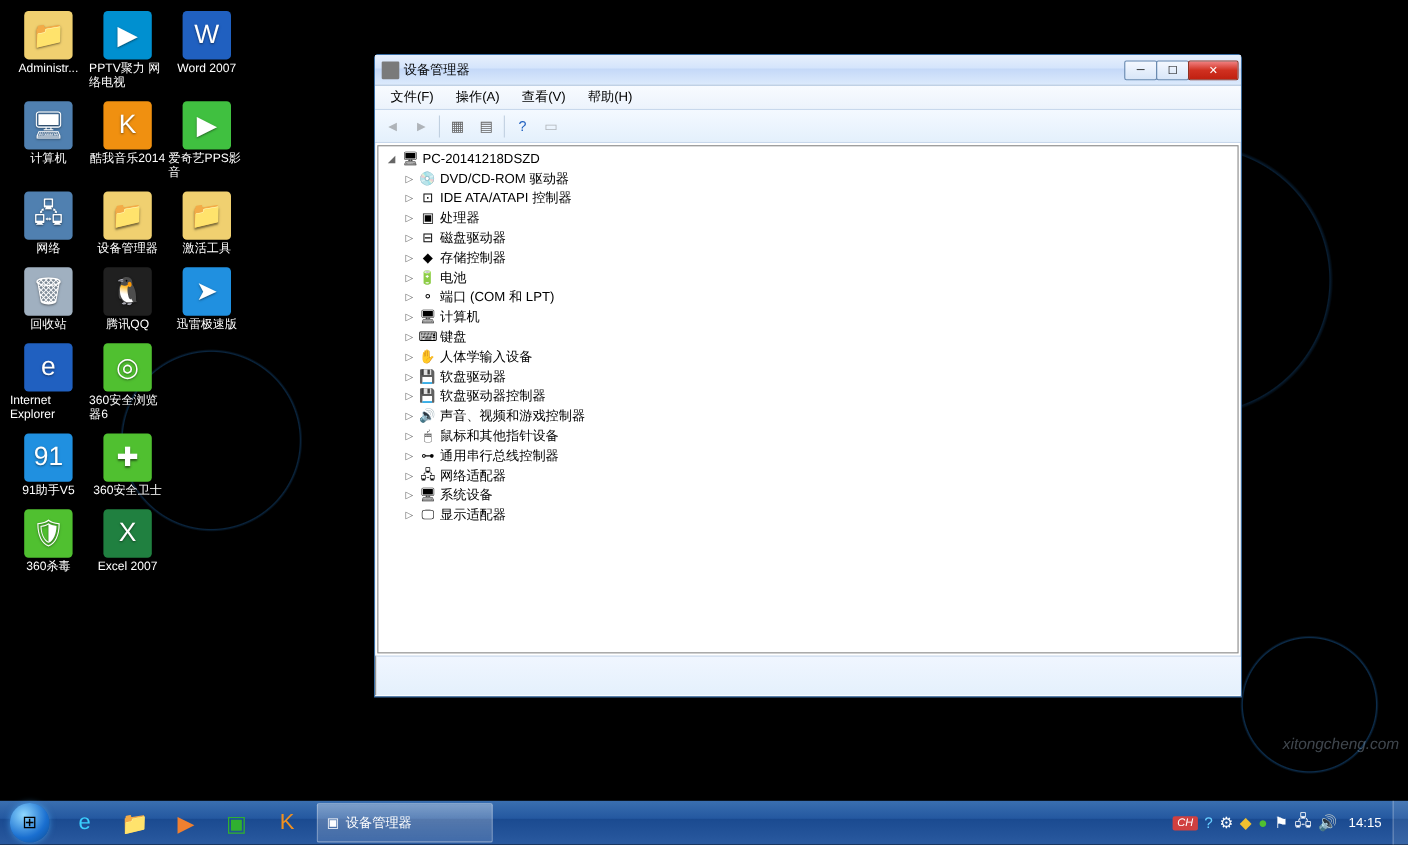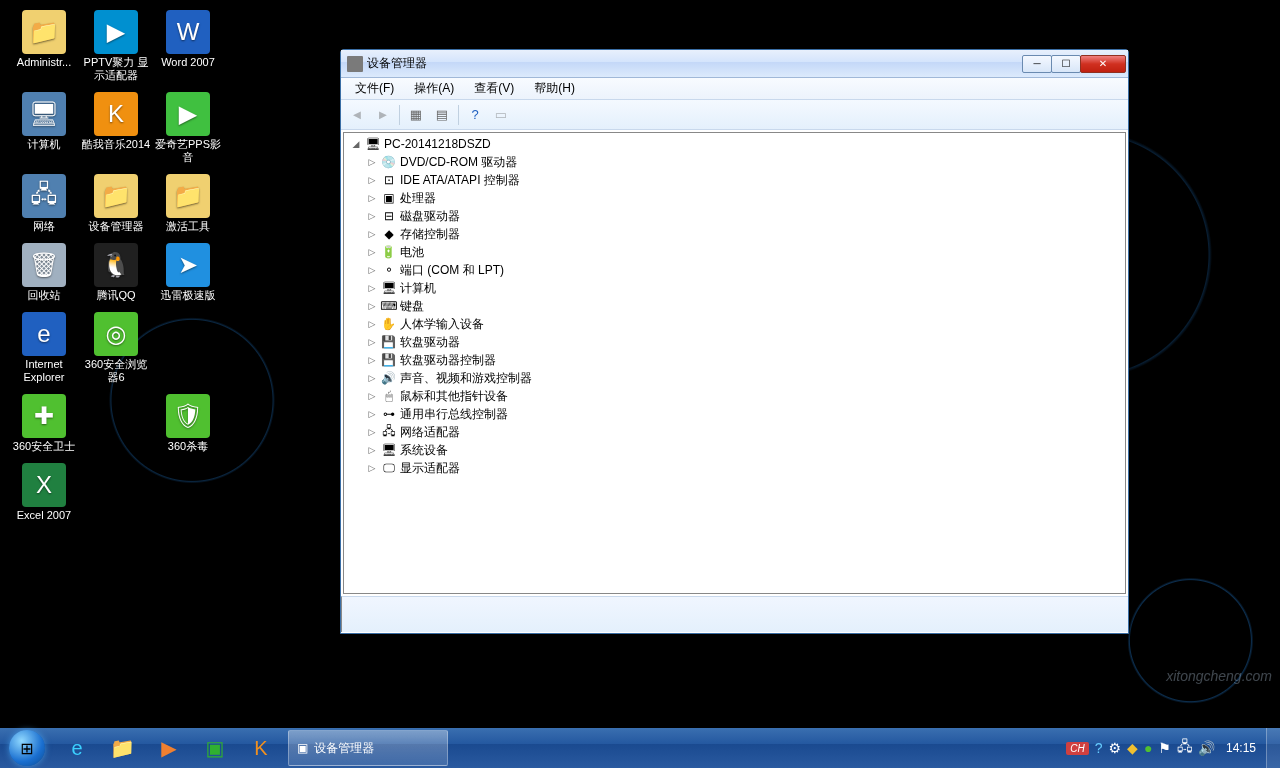--- a/index.html
+++ b/index.html
@@ -16,21 +16,21 @@
   background:
     radial-gradient(circle at 15% 55%, transparent 80px, rgba(40,150,255,.25) 81px, transparent 83px),
     radial-gradient(circle at 85% 35%, transparent 120px, rgba(40,150,255,.2) 121px, transparent 124px),
     radial-gradient(circle at 93% 88%, transparent 60px, rgba(40,150,255,.3) 61px, transparent 63px);
 }
 
 
 .icons { position: absolute; top: 10px; left: 8px; display: grid; grid-template-columns: repeat(3, 72px); gap: 10px 0; z-index: 1; }
 .icon { display: flex; flex-direction: column; align-items: center; width: 72px; cursor: pointer; }
 .icon .pic { width: 44px; height: 44px; border-radius: 4px; display:flex; align-items:center; justify-content:center; font-size:24px; color:#fff; text-shadow:0 1px 2px rgba(0,0,0,.5);}
-.icon .lbl { color: #fff; font-size: 11px; text-align: center; text-shadow: 1px 1px 2px #000; margin-top: 2px; line-height: 13px; max-width:70px; }
+.icon .lbl { color: #fff; font-size: 11px; text-align: left; text-shadow: 1px 1px 2px #000; margin-top: 2px; line-height: 13px; max-width:70px; }
 
 
 .window { position: absolute; left: 340px; top: 49px; width: 789px; height: 585px; background: #fff; border: 1px solid #3a6ea5; border-radius: 4px 4px 0 0; box-shadow: 0 0 12px rgba(0,0,0,.5); z-index: 10; }
 .titlebar { height: 28px; background: linear-gradient(#e8f0fc, #d4e4fc 45%, #c4d8f8 46%, #dceafc); display:flex; align-items:center; padding: 0 2px 0 6px; border-bottom:1px solid #a0b8d8;}
 .titlebar .ticon { width:16px; height:16px; background:#7a7a7a; border-radius:1px; margin-right:4px; display:inline-block;}
 .titlebar .ttext { font-size: 12px; color:#000; flex:1;}
 .winbtns { display:flex; gap:0;}
 .winbtn { width:30px; height:18px; border:1px solid #6a8ab0; background:linear-gradient(#f4f8ff,#d8e6f8); border-radius:2px; margin-left:-1px; display:flex; align-items:center; justify-content:center; font-size:10px; cursor:pointer;}
 .winbtn.close { width:46px; background:linear-gradient(#f08080,#d03020,#c02010); color:#fff; border-color:#903020;}
 
@@ -68,21 +68,21 @@
 <body>
 
 <div class="desktop">
   <div class="icons" id="desktop-icons">
       <div class="icon">
         <div class="pic" style="background:#f0d070">📁</div>
         <div class="lbl">Administr...</div>
       </div>
       <div class="icon">
         <div class="pic" style="background:#0090d0">▶</div>
-        <div class="lbl">PPTV聚力 显示适配器</div>
+        <div class="lbl">PPTV聚力 网络电视</div>
       </div>
       <div class="icon">
         <div class="pic" style="background:#2060c0">W</div>
         <div class="lbl">Word 2007</div>
       </div>
       <div class="icon">
         <div class="pic" style="background:#5080b0">🖥</div>
         <div class="lbl">计算机</div>
       </div>
       <div class="icon">
@@ -119,20 +119,24 @@
       </div>
       <div class="icon">
         <div class="pic" style="background:#2060c0">e</div>
         <div class="lbl">Internet Explorer</div>
       </div>
       <div class="icon">
         <div class="pic" style="background:#50c030">◎</div>
         <div class="lbl">360安全浏览器6</div>
       </div>
       <div style="visibility: hidden;"></div>
+      <div class="icon">
+        <div class="pic" style="background:#2090e0">91</div>
+        <div class="lbl">91助手V5</div>
+      </div>
       <div class="icon">
         <div class="pic" style="background:#50c030">✚</div>
         <div class="lbl">360安全卫士</div>
       </div>
       <div style="visibility: hidden;"></div>
       <div class="icon">
         <div class="pic" style="background:#50c030">🛡</div>
         <div class="lbl">360杀毒</div>
       </div>
       <div class="icon">

